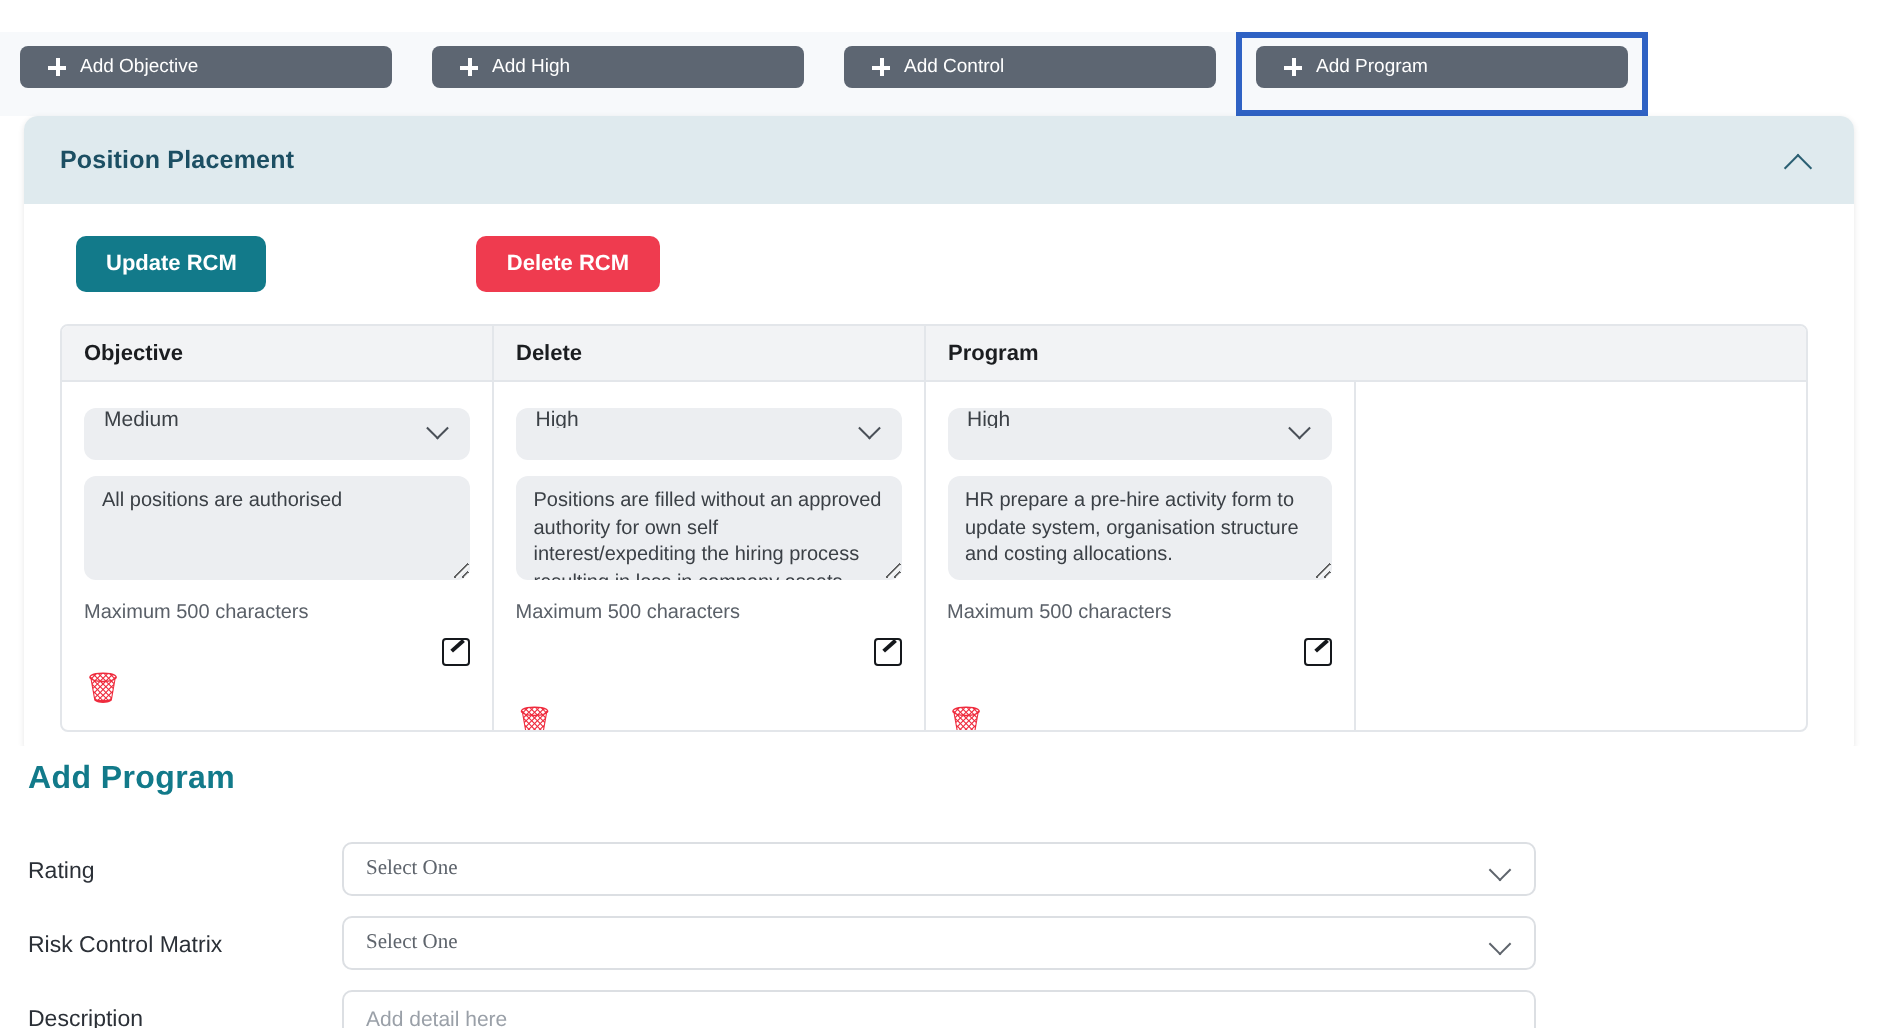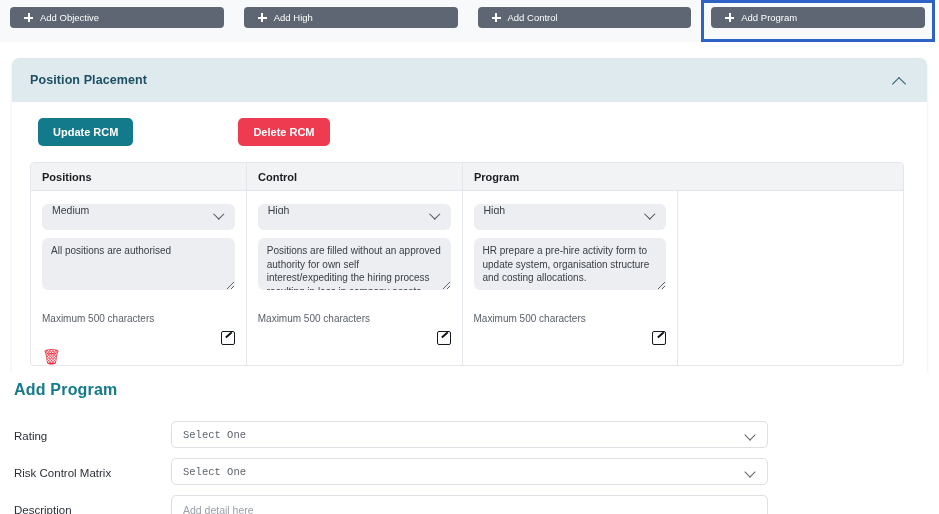--- a/index.html
+++ b/index.html
@@ -15,22 +15,22 @@
   .page {
     position: relative;
     width: 939px;
     height: 514px;
     background: #ffffff;
   }
 
   
   .action-bar {
     position: absolute;
-    left: 0; top: 0;
-    width: 935px;
+    left: 0; top: 16px;
+    width: 824px;
     height: 42px;
     background: #f7f9fb;
     display: flex;
     align-items: flex-end;
   }
 
   .action-slot {
     flex: 1 1 0;
     padding: 7px 10px 0 10px;
     position: relative;
@@ -244,21 +244,20 @@
     resize: vertical;
     overflow-y: auto;
   }
 
   .cell-textarea.scrolling { overflow-y: scroll; }
 
   .char-hint {
     font-size: 10px;
     color: #5a6068;
     padding-top: 6px;
-    margin-top: 13px;
   }
 
   .icon-row-edit {
     display: flex;
     justify-content: flex-end;
     padding-top: 6px;
   }
 
   .edit-icon {
     width: 14px; height: 14px;
@@ -334,21 +333,21 @@
   }
 
   .form-field { width: 597px; position: relative; }
 
   .form-select {
     width: 100%;
     height: 27px;
     background: #ffffff;
     border: 1px solid #dcdfe3;
     border-radius: 5px;
-    font-family: Liberation Mono, monospace;
+    font-family: Liberation Serif, serif;
     font-size: 10.5px;
     color: #5e646c;
     padding: 0 26px 0 11px;
     appearance: none;
     -webkit-appearance: none;
     cursor: pointer;
   }
 
   .form-chev {
     position: absolute;
@@ -427,22 +426,22 @@
     <div class="placement-body">
 
       <div class="rcm-buttons">
         <button class="btn-update">Update RCM</button>
         <button class="btn-delete">Delete RCM</button>
       </div>
 
       <div class="rcm-table">
 
         <div class="rcm-thead">
-          <div class="rcm-th col-objective">Positions</div>
-          <div class="rcm-th col-control">Control</div>
+          <div class="rcm-th col-objective">Objective</div>
+          <div class="rcm-th col-control">Delete</div>
           <div class="rcm-th col-program">Program</div>
         </div>
 
         <div class="rcm-tbody">
 
           <div class="rcm-td col-objective td-objective">
             <div class="select-wrap">
               <select class="cell-select">
                 <option>Medium</option>
               </select>

